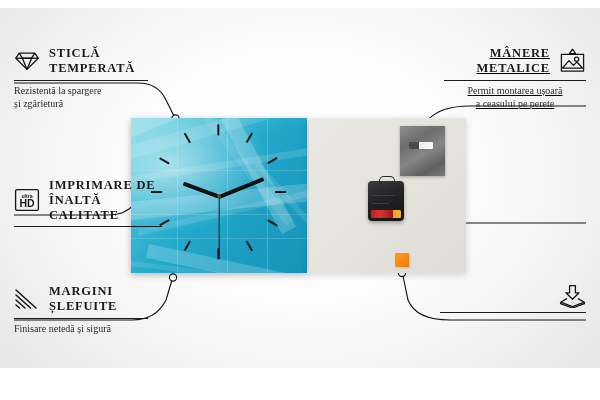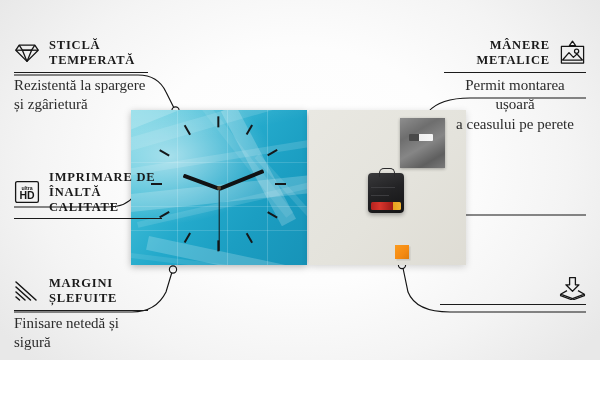--- a/index.html
+++ b/index.html
@@ -5,36 +5,37 @@
   html,body{margin:0;padding:0;}
   body{
     width:600px;height:400px;overflow:hidden;position:relative;
     font-family:"Liberation Serif",serif;
     background:#ffffff;
   }
   #stage{
     position:absolute;inset:0;width:600px;height:360px;overflow:hidden;
     background:
       radial-gradient(ellipse 62% 78% at 50% 46%, #ffffff 0%, #fdfdfd 42%, #f4f4f4 72%, #e8e8e8 100%);
+    margin-top: 8px;
   }
   
   .feature{position:absolute;}
   .feat-head{display:flex;align-items:center;gap:9px;}
   .feat-head.right{justify-content:flex-end;}
   .feat-title{
     font-family:"Liberation Serif",serif;
     font-weight:700;font-size:12.5px;letter-spacing:.8px;
     color:#1a1a1a;line-height:1.18;text-transform:uppercase;
     white-space:pre-line;
   }
   .feat-title.ta-r{text-align:right;}
   .rule{height:1px;background:#1b1b1b;margin:4px 0 3px 0;}
   .feat-sub{
     font-family:"Liberation Serif",serif;
-    font-size:15px;color:#2b2b2b;line-height:1.32;white-space:pre-line;
+    font-size:10px;color:#2b2b2b;line-height:1.32;white-space:pre-line;
   }
   .feat-sub.ta-r{text-align:center;}
   .ico{flex:0 0 auto;display:block;}
   
   #clock{
     position:absolute;left:131px;top:110px;width:176px;height:155px;
     background:
       radial-gradient(ellipse 120% 90% at 22% 30%, rgba(255,255,255,.55) 0%, rgba(255,255,255,0) 48%),
       linear-gradient(128deg,#63cfe0 0%,#3fbcd6 22%,#23a9cb 48%,#1b9ec2 70%,#1793b8 100%);
     box-shadow:0 2px 7px rgba(0,0,0,.28);
@@ -212,21 +213,21 @@
             <path d="M2,17 L5.5,20"></path>
         </g>
       </svg>
       <div class="feat-title">MARGINI
 ȘLEFUITE</div>
     </div>
     <div class="rule"></div>
     <div class="feat-sub">Finisare netedă și sigură</div>
   </div>
 
-  <div class="feature" style="left:444px;top:38px;width:142px;">
+  <div class="feature" style="left:444px;top:38px;width:142px;text-decoration:underline;">
     <div class="feat-head right">
       <div class="feat-title ta-r">MÂNERE
 METALICE</div>
       <svg class="ico" width="27" height="25" viewBox="0 0 27 25">
         <g fill="none" stroke="#151515" stroke-width="1.25" stroke-linejoin="round">
           <path d="M13.5,1.2 L16.6,5.6 H10.4 Z"></path>
           <rect x="2.4" y="6.4" width="22.2" height="16.6"></rect>
           <path d="M3.6,20 L10,12.6 L14.4,17.4 L18,14 L23.4,20 Z"></path>
           <circle cx="17.6" cy="11.3" r="2.1"></circle>
         </g>

